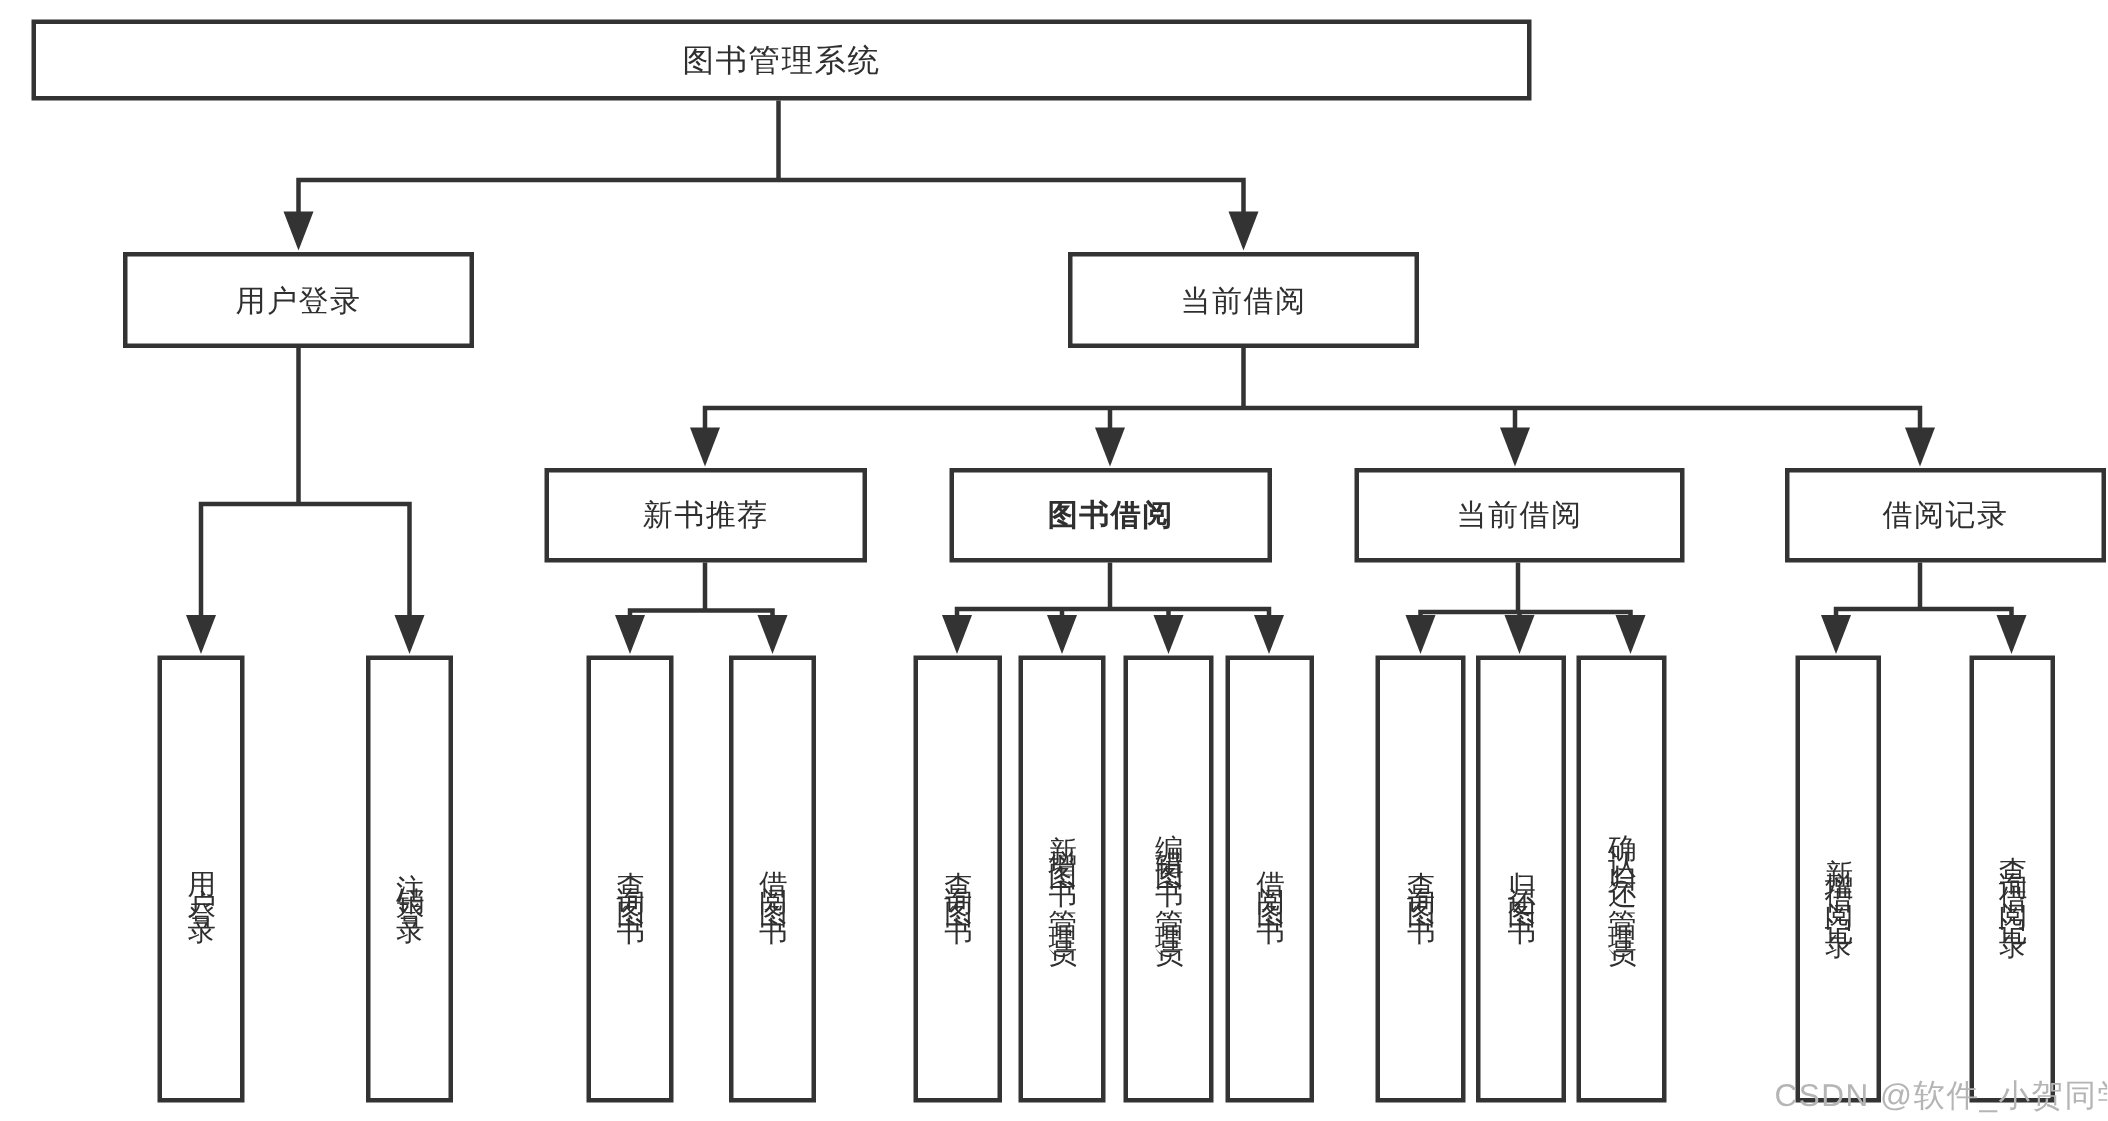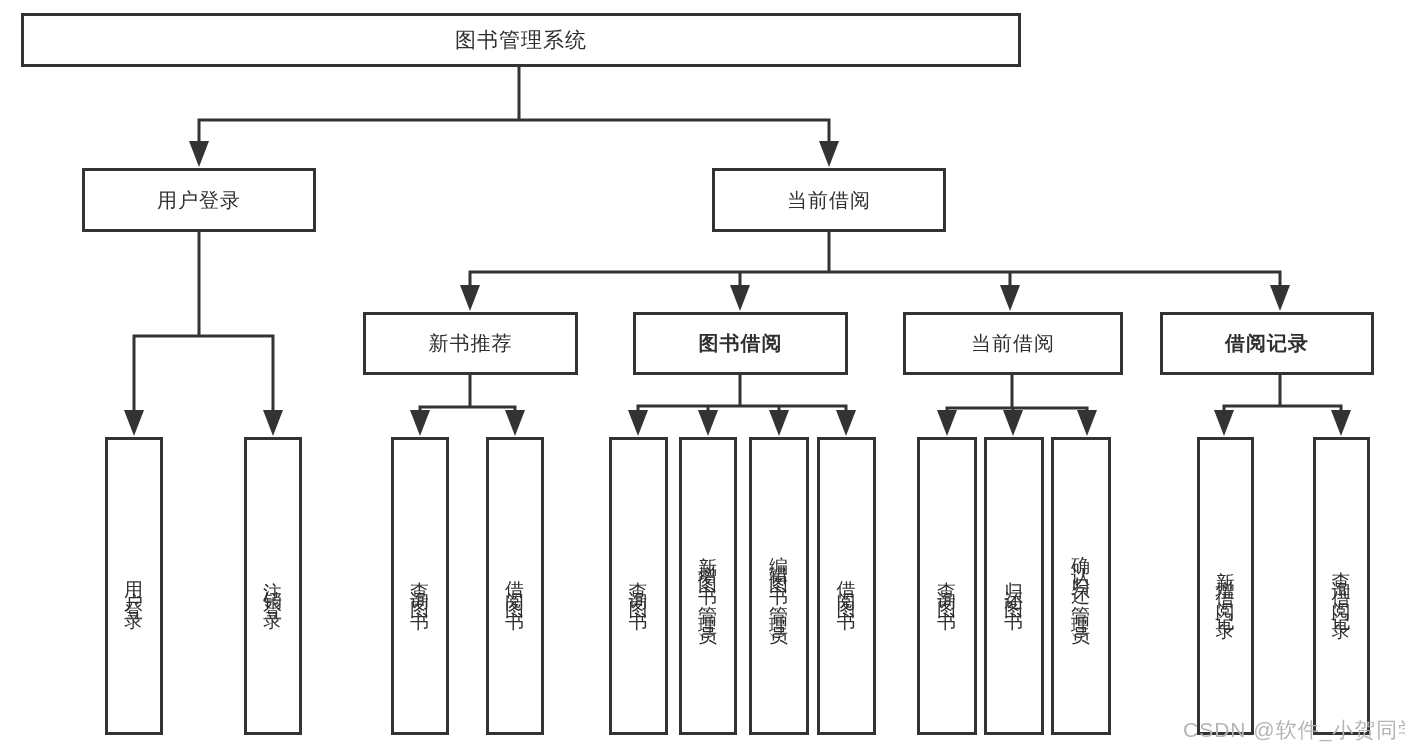--- a/index.html
+++ b/index.html
@@ -102,21 +102,21 @@
 
   <div class="node h" style="left:363px;top:312px;width:215px;height:63px;">
     <span>新书推荐</span>
   </div>
   <div class="node h" style="left:633px;top:312px;width:215px;height:63px;font-weight:bold;">
     <span>图书借阅</span>
   </div>
   <div class="node h" style="left:903px;top:312px;width:220px;height:63px;">
     <span>当前借阅</span>
   </div>
-  <div class="node h" style="left:1160px;top:312px;width:214px;height:63px;font-weight:bold;">
+  <div class="node h" style="left:1190px;top:312px;width:214px;height:63px;">
     <span>借阅记录</span>
   </div>
 
   <div class="node v" style="left:105px;top:437px;width:58px;height:298px;">
     <span>用户登录</span>
   </div>
   <div class="node v" style="left:244px;top:437px;width:58px;height:298px;">
     <span>注销登录</span>
   </div>
 

